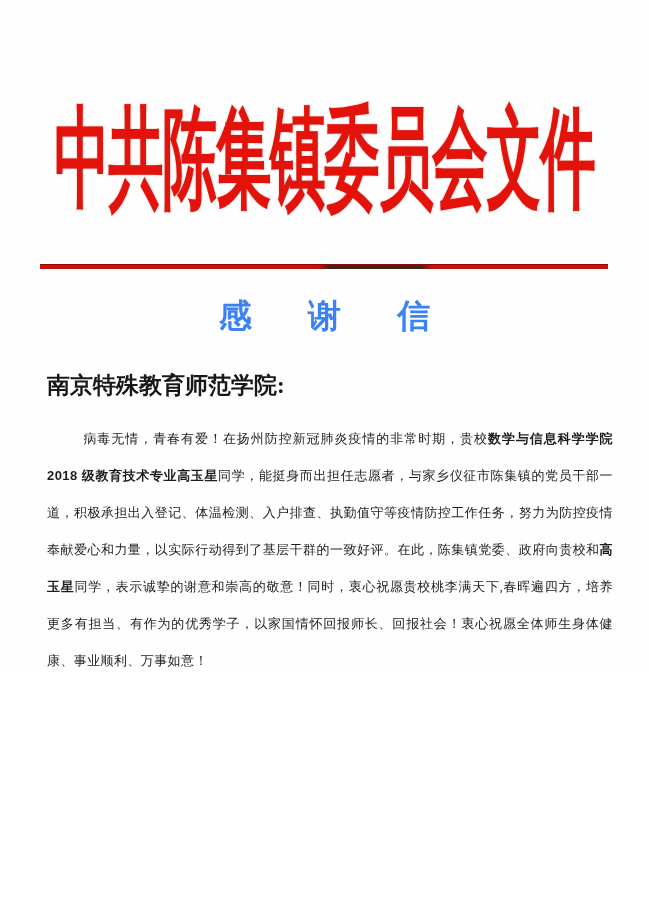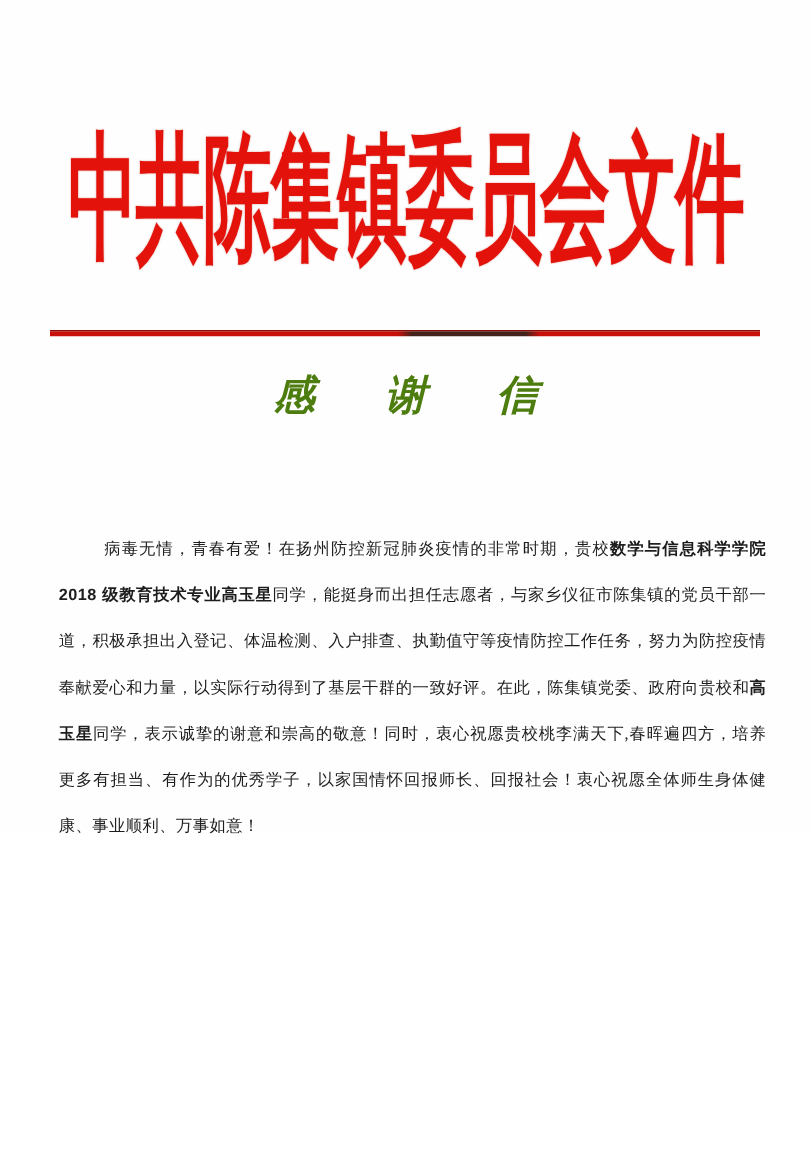--- a/index.html
+++ b/index.html
@@ -51,23 +51,22 @@
   .letter-title {
     position: absolute;
     top: 294px;
     left: 0;
     width: 100%;
     text-align: center;
     font-size: 33px;
     font-weight: bold;
     letter-spacing: 24px;
     text-indent: 24px;
-    color: #4d7c0f;
+    color: #3b82f6;
     white-space: nowrap;
-    font-style: italic;
   }
 
   .salutation {
     position: absolute;
     top: 370px;
     left: 47px;
     font-size: 23px;
     font-weight: bold;
     color: #181818;
   }
@@ -115,20 +114,21 @@
 <body>
 
 <div class="page">
 
   <div class="letterhead">中共陈集镇委员会文件</div>
 
   <div class="divider"></div>
 
   <div class="letter-title">感 谢 信</div>
 
+  <div class="salutation">南京特殊教育师范学院:</div>
 
   <p class="body-paragraph"><span>病毒无情，青春有爱！在扬州防控新冠肺炎疫情的非常时期，贵校</span><span class="seg-bold">数学与信息科学学院 2018 级教育技术专业高玉星</span><span>同学，能挺身而出担任志愿者，与家乡仪征市陈集镇的党员干部一道，积极承担出入登记、体温检测、入户排查、执勤值守等疫情防控工作任务，努力为防控疫情奉献爱心和力量，以实际行动得到了基层干群的一致好评。在此，陈集镇党委、政府向贵校和</span><span class="seg-bold">高玉星</span><span>同学，表示诚挚的谢意和崇高的敬意！同时，衷心祝愿贵校桃李满天下,春晖遍四方，培养更多有担当、有作为的优秀学子，以家国情怀回报师长、回报社会！衷心祝愿全体师生身体健康、事业顺利、万事如意！</span></p>
 
   <svg class="stamp stamp-left" viewBox="0 0 150 150" xmlns="http://www.w3.org/2000/svg">
     <defs>
       <path id="arcL" d="M 29.1,107.1 A 56,56 0 1 1 120.9,107.1" fill="none"></path>
     </defs>
     <circle cx="75" cy="75" r="69" fill="none" stroke="#b5484c" stroke-width="4"></circle>
     <text font-size="15.5" letter-spacing="1.2" fill="#b5484c" font-family="Liberation Serif, DejaVu Serif, serif">
       <textPath href="#arcL" startOffset="2">中国共产党仪征市陈集镇委员会</textPath>

